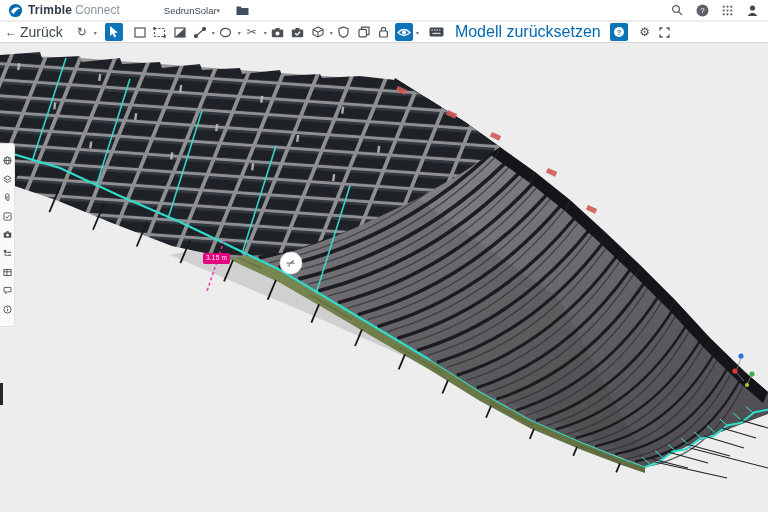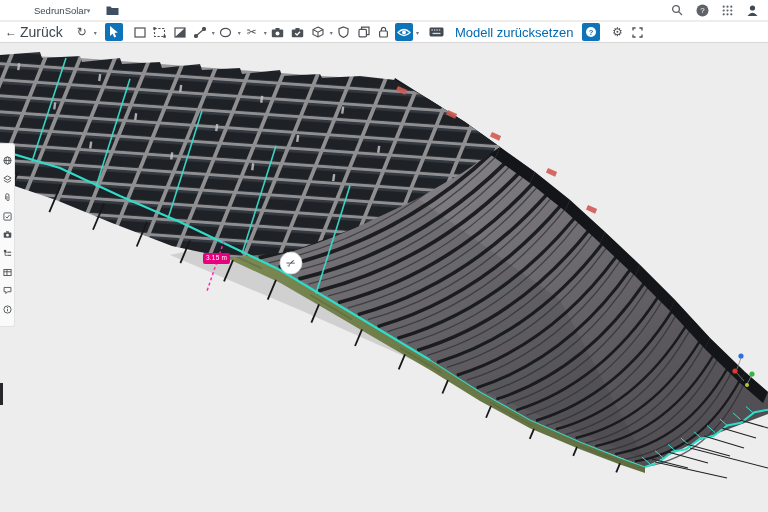--- a/index.html
+++ b/index.html
@@ -9,39 +9,39 @@
 
   
   #viewport { position:absolute; left:0; top:0; width:768px; height:512px; z-index:1; }
 
   
   .topbar { position:absolute; left:0; top:0; width:768px; height:21px; background:#ffffff;
     border-bottom:1px solid #ececec; display:flex; align-items:center; z-index:5; padding:0 8px; }
   .brand { display:flex; align-items:center; gap:5px; }
   .brand-bold { font-size:12px; font-weight:bold; color:#2b3848; letter-spacing:.2px; }
   .brand-light { font-size:12px; color:#8a949c; margin-left:-2px; }
-  .proj { display:flex; align-items:center; gap:0; margin-left:26px; cursor:pointer; }
+  .proj { display:flex; align-items:center; gap:0; margin-left:44px; cursor:pointer; }
   .proj-name { font-size:9.5px; color:#3e4a54; }
   .caret { font-size:7px; color:#6b7680; line-height:1; }
   .folder-wrap { margin-left:16px; display:flex; align-items:center; }
   .top-right { margin-left:auto; display:flex; align-items:center; gap:9px; }
   .tr-btn { width:16px; height:16px; display:flex; align-items:center; justify-content:center; cursor:pointer; }
 
   
   .toolbar { position:absolute; left:0; top:22px; width:768px; height:21px; background:#ffffff;
     border-bottom:1px solid #d8d8d8; display:flex; align-items:center; z-index:5; padding:0 5px; gap:2px; }
   .tb-btn { height:18px; min-width:18px; padding:0 2px; display:flex; align-items:center; justify-content:center;
     border-radius:2px; cursor:pointer; color:#4b5157; }
   .tb-btn.active { background:#0e74ba; color:#ffffff; }
   .tb-glyph { font-size:12px; line-height:1; }
   .tb-caret { font-size:6px; color:#6b7680; margin-left:1px; cursor:pointer; align-self:center; }
   .back { display:flex; align-items:center; gap:3px; margin-right:8px; cursor:pointer; }
   .back-arrow { font-size:12px; color:#3d4750; line-height:1; }
   .back-label { font-size:14px; color:#3d4750; }
-  .reset-link { font-size:13px; color:#0069b1; padding:0 7px; white-space:nowrap; cursor:pointer; }
+  .reset-link { font-size:16px; color:#0069b1; padding:0 7px; white-space:nowrap; cursor:pointer; }
   .gap-sm { width:4px; }
 
   
   .side-rail { position:absolute; left:0; top:143px; width:15px; height:184px; background:#fafafa;
     border:1px solid #e2e2e2; border-left:none; border-radius:0 3px 3px 0; z-index:4;
     display:flex; flex-direction:column; align-items:center; justify-content:space-evenly; padding:3px 0; }
   .rail-ic { width:10px; height:10px; display:flex; align-items:center; justify-content:center; cursor:pointer; }
 
   
   .meas-label { position:absolute; left:203px; top:253px; z-index:3; background:#e6007e; color:#fff;
@@ -238,20 +238,28 @@
         <line x1="736" y1="372" x2="744" y2="381" stroke="#8a8a8a" stroke-width="0.8"></line>
         <line x1="752" y1="375" x2="747" y2="384" stroke="#8a8a8a" stroke-width="0.8"></line>
         <circle cx="741" cy="356" r="2.6" fill="#2f6fe0"></circle>
         <circle cx="735" cy="371" r="2.6" fill="#e03a2f"></circle>
         <circle cx="752" cy="374" r="2.6" fill="#37b34a"></circle>
         <circle cx="747" cy="385" r="2" fill="#b5c837"></circle>
       </g>
 </svg>
 
 <div class="topbar">
+  <div class="brand">
+    <svg width="15" height="15" viewBox="0 0 16 16">
+      <circle cx="8" cy="8" r="7" fill="#0068b0"></circle>
+      <path d="M3 9 Q8 2 13 6 Q9 6 6 12 Z" fill="#ffffff"></path>
+    </svg>
+    <span class="brand-bold">Trimble</span>
+    <span class="brand-light">Connect</span>
+  </div>
   <div class="proj">
     <span class="proj-name">SedrunSolar</span>
     <span class="caret">▾</span>
   </div>
   <div class="folder-wrap">
     <svg width="13" height="11" viewBox="0 0 13 11">
       <path d="M0.5 1.5 h4 l1.3 1.6 h6.7 v7 h-12 Z" fill="#3e4f63"></path>
     </svg>
   </div>
   <div class="top-right">

